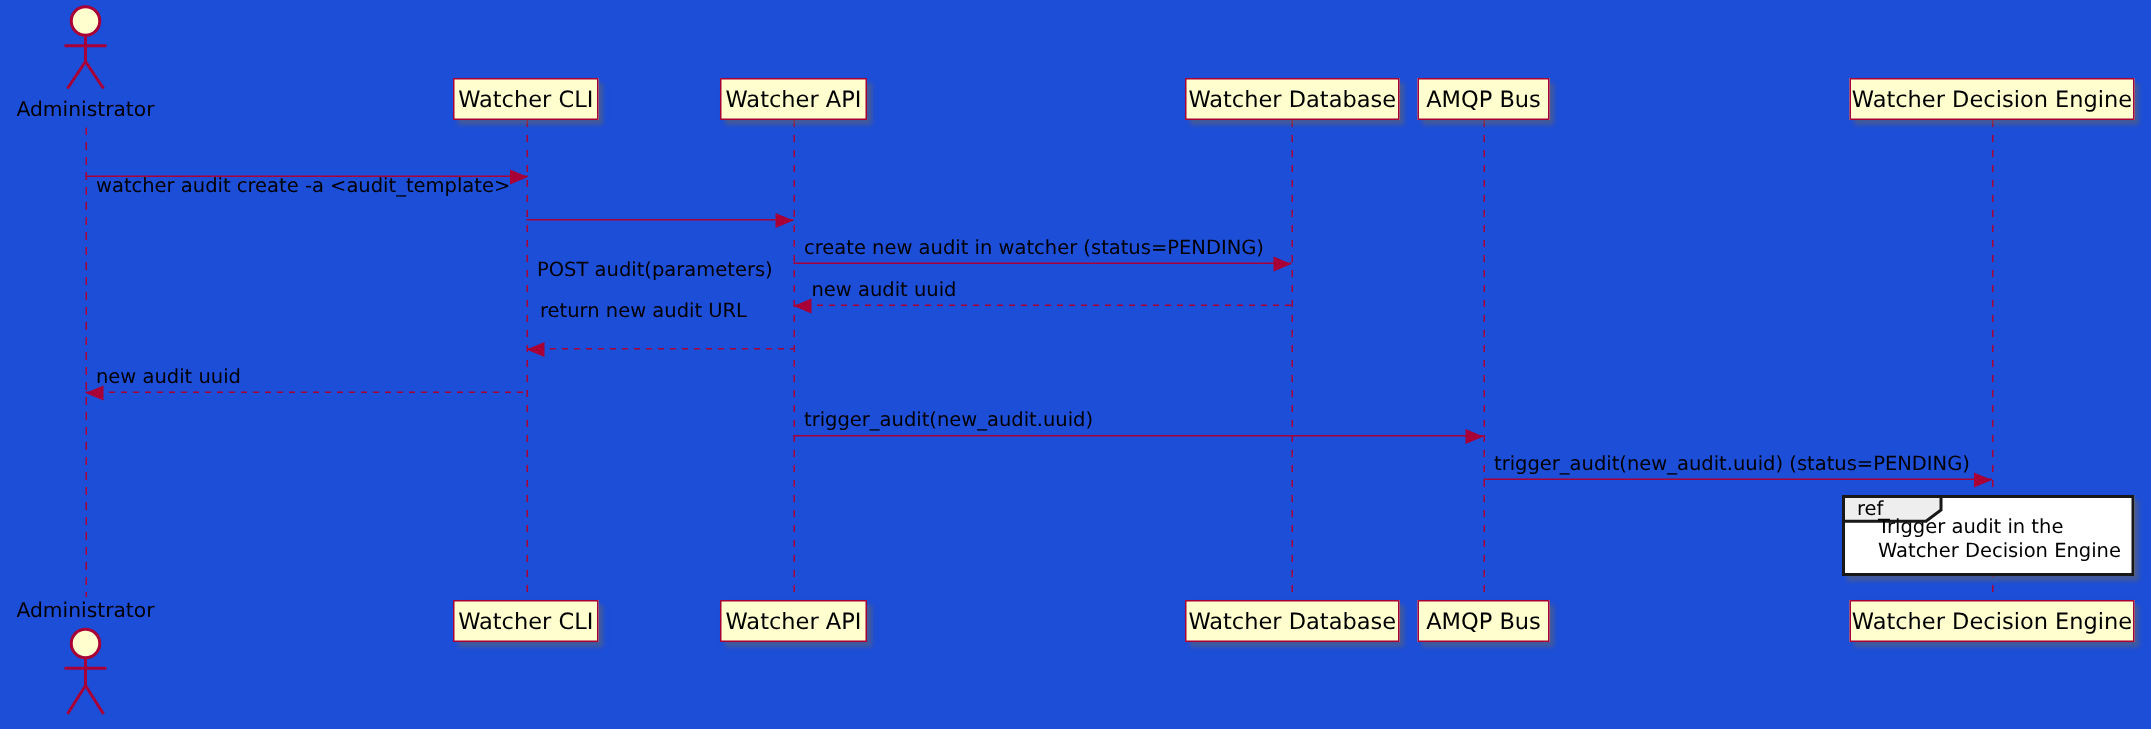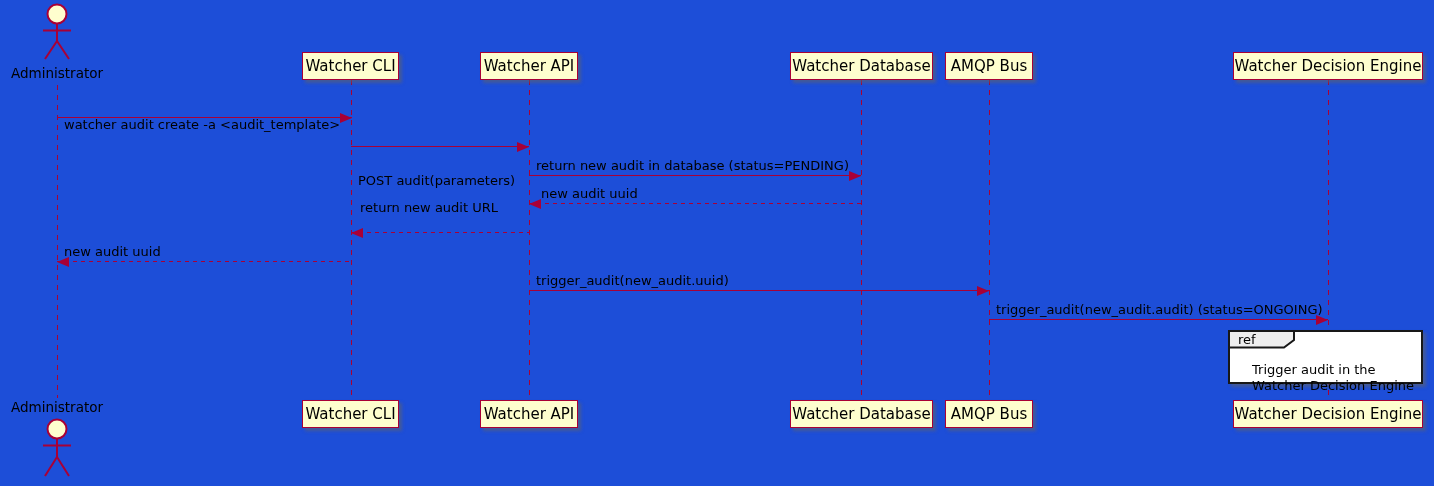--- a/index.html
+++ b/index.html
@@ -36,21 +36,21 @@
   .head{position:absolute;top:-4.3px;width:0;height:0;border-style:solid;}
   .head.right{right:0;border-width:5px 0 5px 12px;border-color:transparent transparent transparent var(--line);}
   .head.left{left:0;border-width:5px 12px 5px 0;border-color:transparent var(--line) transparent transparent;}
   .msg-label{position:absolute;font-size:13px;white-space:nowrap;}
 
   
   .ref-box{position:absolute;background:#ffffff;border:2px solid var(--refborder);
     box-shadow:3px 3px 3px rgba(100,100,100,0.55);z-index:5;}
   .ref-header{position:absolute;left:-2px;top:-2px;width:68px;height:19px;}
   .ref-keyword{position:absolute;left:8px;top:0px;font-size:13px;font-weight:normal;z-index:6;}
-  .ref-body{position:absolute;left:22px;top:30px;font-size:13px;line-height:15.5px;white-space:nowrap;}
+  .ref-body{position:absolute;left:22px;top:12px;font-size:13px;line-height:15.5px;white-space:nowrap;}
 </style>
 </head>
 <body>
 
 <div id="canvas">
 
   <div class="lifeline" style="left:57px;top:85px;height:313px;"></div>
   <div class="lifeline" style="left:351px;top:80px;height:320px;"></div>
   <div class="lifeline" style="left:529px;top:80px;height:320px;"></div>
   <div class="lifeline" style="left:861px;top:80px;height:320px;"></div>
@@ -75,21 +75,21 @@
   <div class="msg-label" style="left:64px;top:100px;margin-top:17px;">watcher audit create -a &lt;audit_template&gt;</div>
   <div class="msg-line solid" style="left:57px;top:117px;width:295px;">
       <span class="head right"></span>
     </div>
 
   <div class="msg-label" style="left:358px;top:129px;margin-top:44px;">POST audit(parameters)</div>
   <div class="msg-line solid" style="left:351px;top:146px;width:178px;">
       <span class="head right"></span>
     </div>
 
-  <div class="msg-label" style="left:536px;top:158px;">return new audit in database (status=PENDING)</div>
+  <div class="msg-label" style="left:536px;top:158px;">create new audit in watcher (status=PENDING)</div>
   <div class="msg-line solid" style="left:529px;top:175px;width:332px;">
       <span class="head right"></span>
     </div>
 
   <div class="msg-label" style="left:541px;top:186px;">new audit uuid</div>
   <div class="msg-line dashed" style="left:529px;top:203px;width:332px;">
       <span class="head left"></span>
     </div>
 
   <div class="msg-label" style="left:360px;top:200px;">return new audit URL</div>
@@ -100,21 +100,21 @@
   <div class="msg-label" style="left:64px;top:244px;">new audit uuid</div>
   <div class="msg-line dashed" style="left:57px;top:261px;width:294px;">
       <span class="head left"></span>
     </div>
 
   <div class="msg-label" style="left:536px;top:273px;">trigger_audit(new_audit.uuid)</div>
   <div class="msg-line solid" style="left:529px;top:290px;width:460px;">
       <span class="head right"></span>
     </div>
 
-  <div class="msg-label" style="left:996px;top:302px;">trigger_audit(new_audit.audit) (status=ONGOING)</div>
+  <div class="msg-label" style="left:996px;top:302px;">trigger_audit(new_audit.uuid) (status=PENDING)</div>
   <div class="msg-line solid" style="left:989px;top:319px;width:339px;">
       <span class="head right"></span>
     </div>
 
   <div class="ref-box" style="left:1228px;top:330px;width:195px;height:54px;">
     <svg class="ref-header" width="68" height="19" viewBox="0 0 68 19">
       <path d="M1,1 H66 V10 L56,17.5 H1 Z" fill="#EEEEEE" stroke="#181818" stroke-width="2"></path>
     </svg>
     <span class="ref-keyword">ref</span>
     <div class="ref-body">

